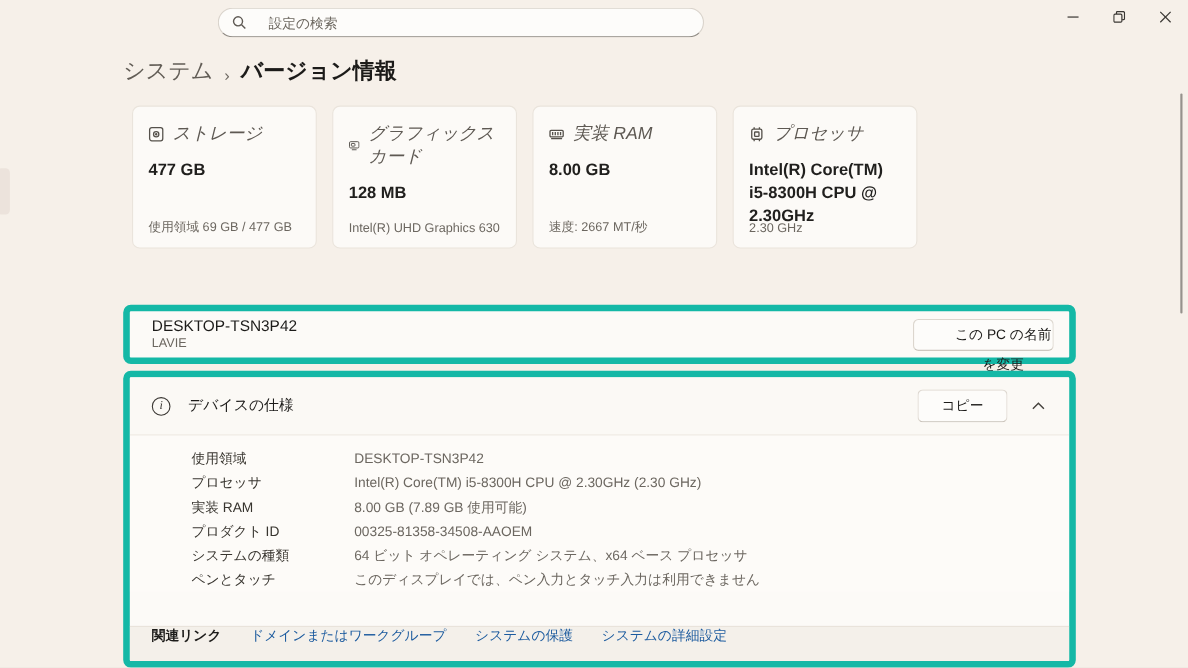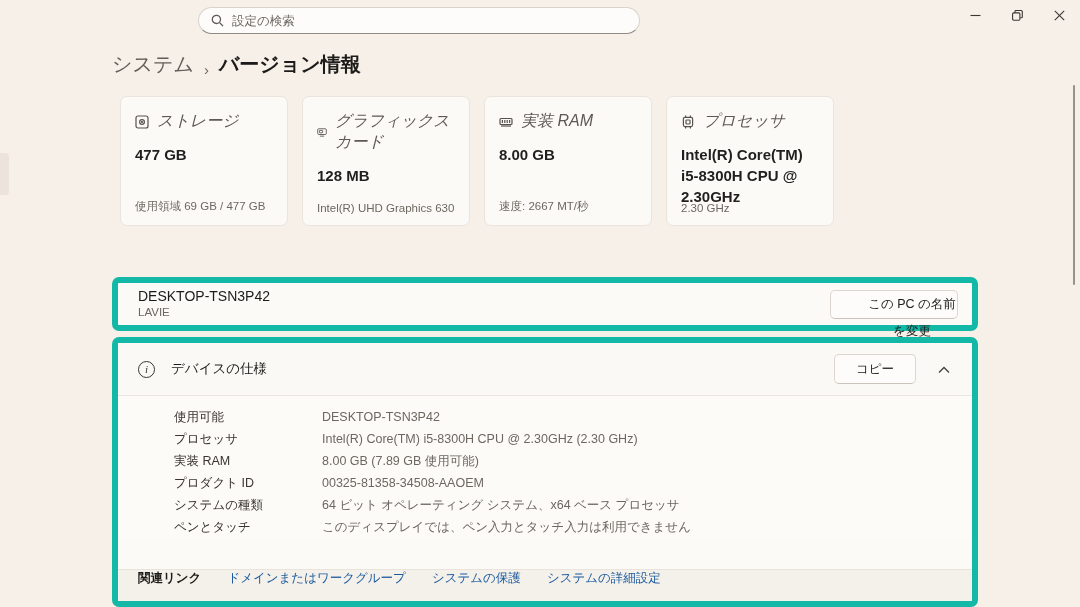--- a/index.html
+++ b/index.html
@@ -8,21 +8,21 @@
   .screen {
     position: relative; width: 1080px; height: 607px;
     background: #f6f0e9; overflow: hidden; color: #1c1b19;
   }
 
   
   .titlebar { position: absolute; top: 0; left: 0; right: 0; height: 42px; }
   .searchbox {
     position: absolute; left: 198px; top: 7px; width: 442px; height: 27px;
     background: #fdfcfa; border: 1px solid #d9d3cb; border-bottom: 1px solid #8f8a83;
-    border-radius: 14px; display: flex; align-items: center; padding: 0 10px;
+    border-radius: 14px; display: flex; align-items: center; padding: 0 10px; gap: 12px;
   }
   .searchbox svg { flex: 0 0 auto; margin: 0 8px 0 2px; color: #5f5a54; }
   .searchbox input {
     flex: 1; border: none; outline: none; background: transparent;
     font: 12.5px "Liberation Sans", sans-serif; color: #1c1b19;
   }
   .searchbox input::placeholder { color: #6c675f; }
   .win-controls { position: absolute; right: 0; top: 0; height: 30px; display: flex; }
   .win-btn {
     width: 42px; height: 30px; display: flex; align-items: center; justify-content: center;
@@ -206,21 +206,21 @@
       <button class="btn copy-btn">コピー</button>
       <span class="chevron">
         <svg width="12" height="8" viewBox="0 0 12 8" fill="none" stroke="currentColor" stroke-width="1.3">
             <path d="M1 6.5 L6 1.5 L11 6.5"></path>
           </svg>
       </span>
     </div>
 
     <div class="spec-body">
       <div class="spec-row">
-        <span class="spec-label">使用可能</span>
+        <span class="spec-label">使用領域</span>
         <span class="spec-value">DESKTOP-TSN3P42</span>
       </div>
       <div class="spec-row">
         <span class="spec-label">プロセッサ</span>
         <span class="spec-value">Intel(R) Core(TM) i5-8300H CPU @ 2.30GHz (2.30 GHz)</span>
       </div>
       <div class="spec-row">
         <span class="spec-label">実装 RAM</span>
         <span class="spec-value">8.00 GB (7.89 GB 使用可能)</span>
       </div>

